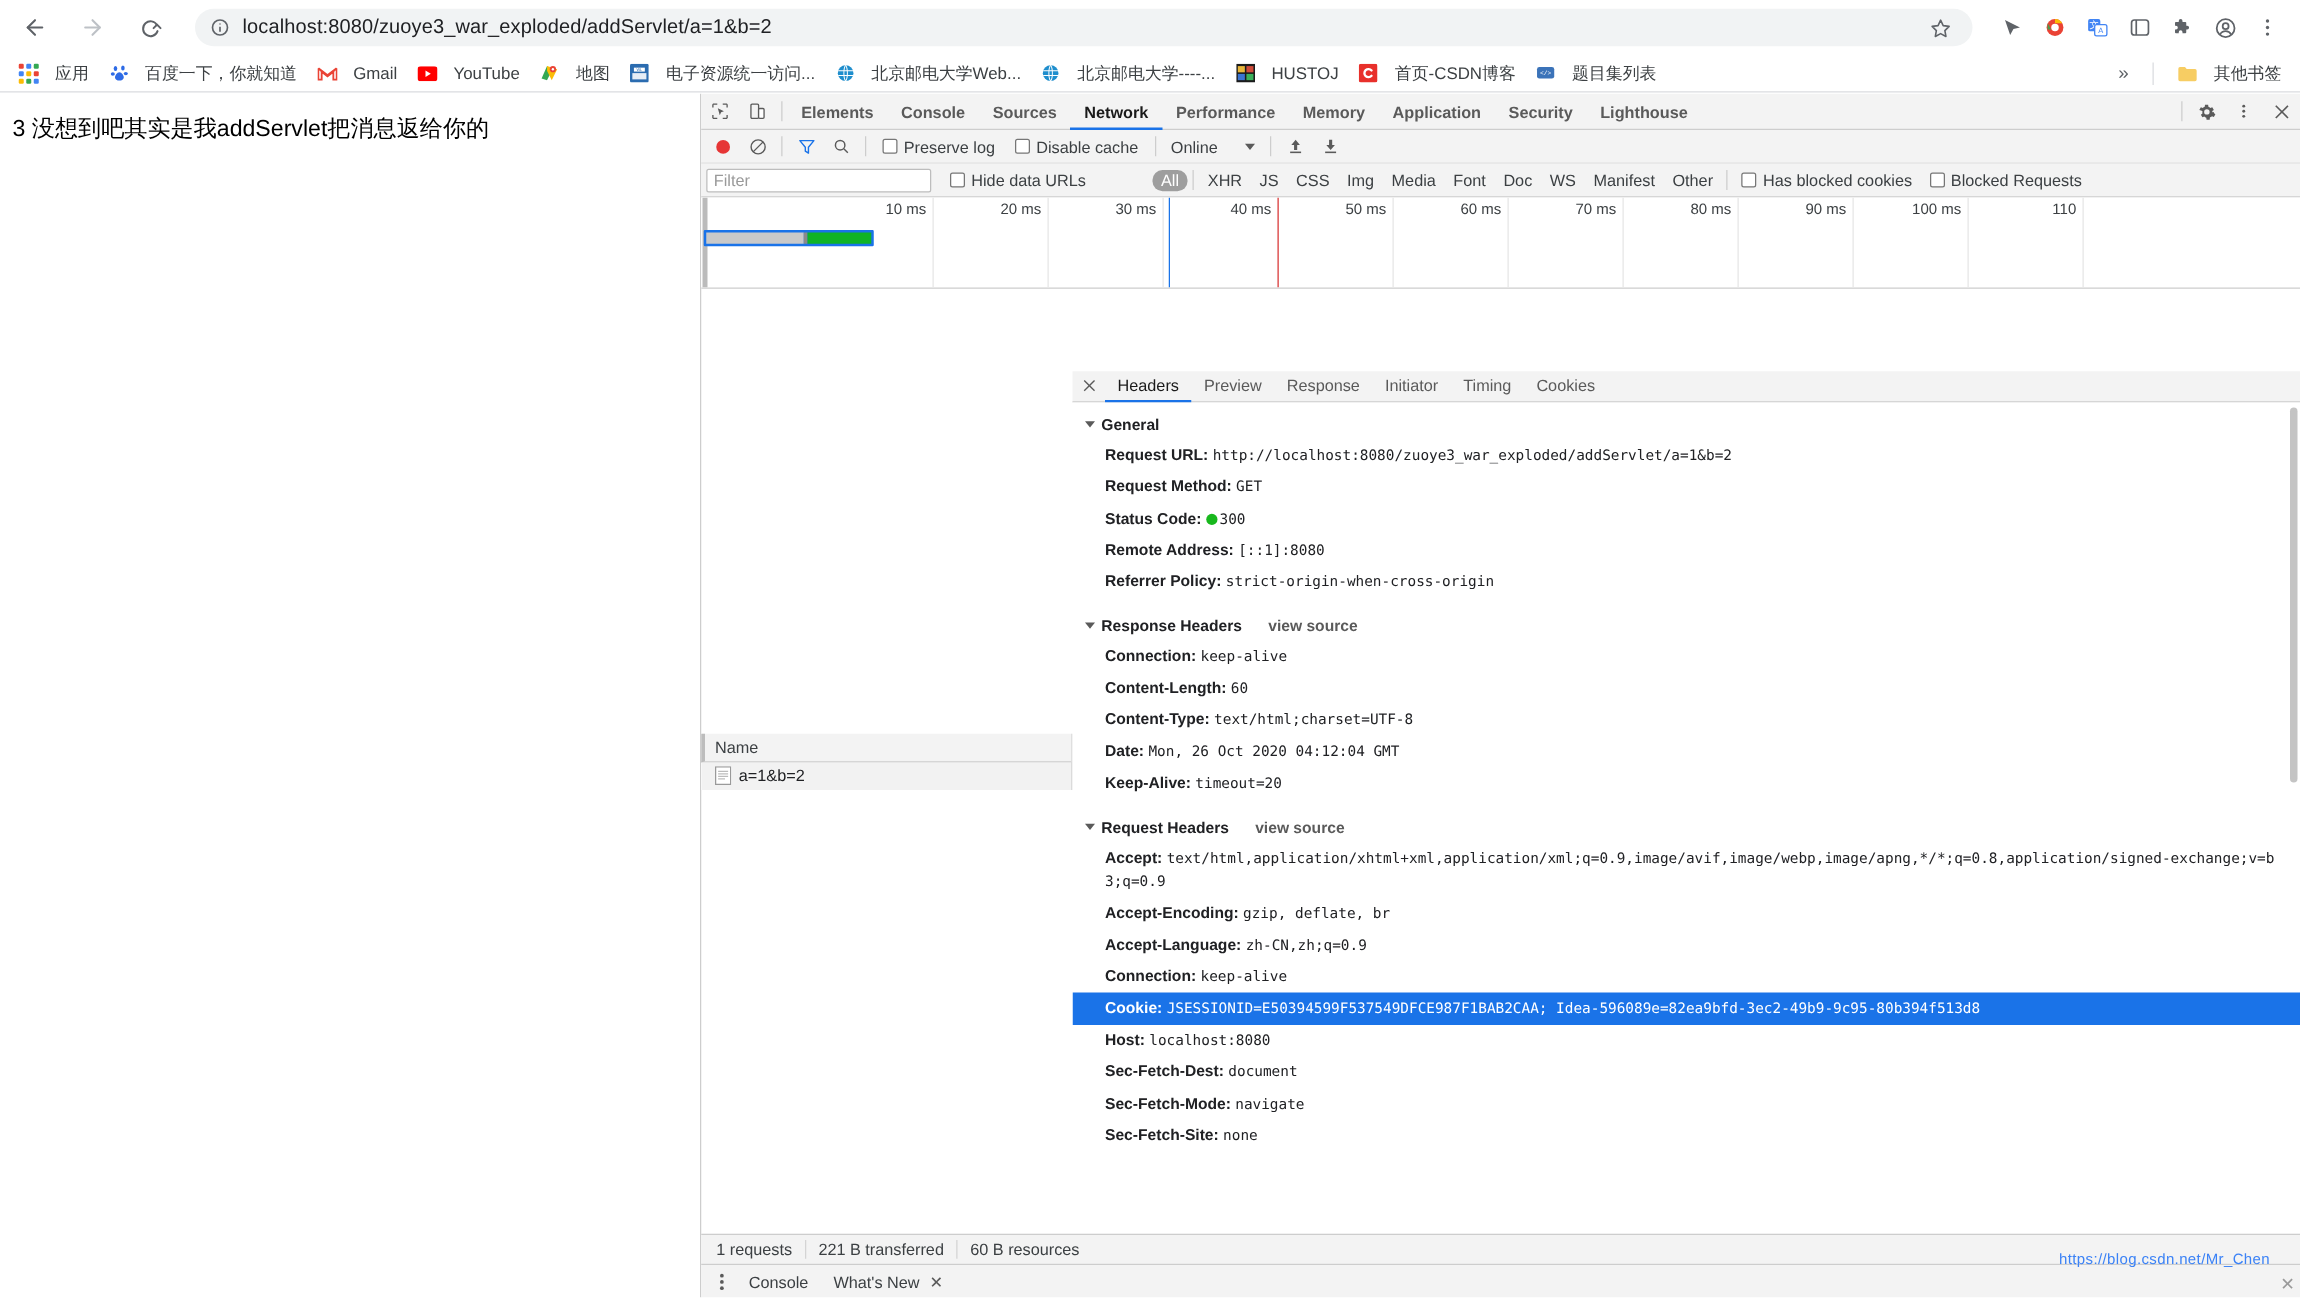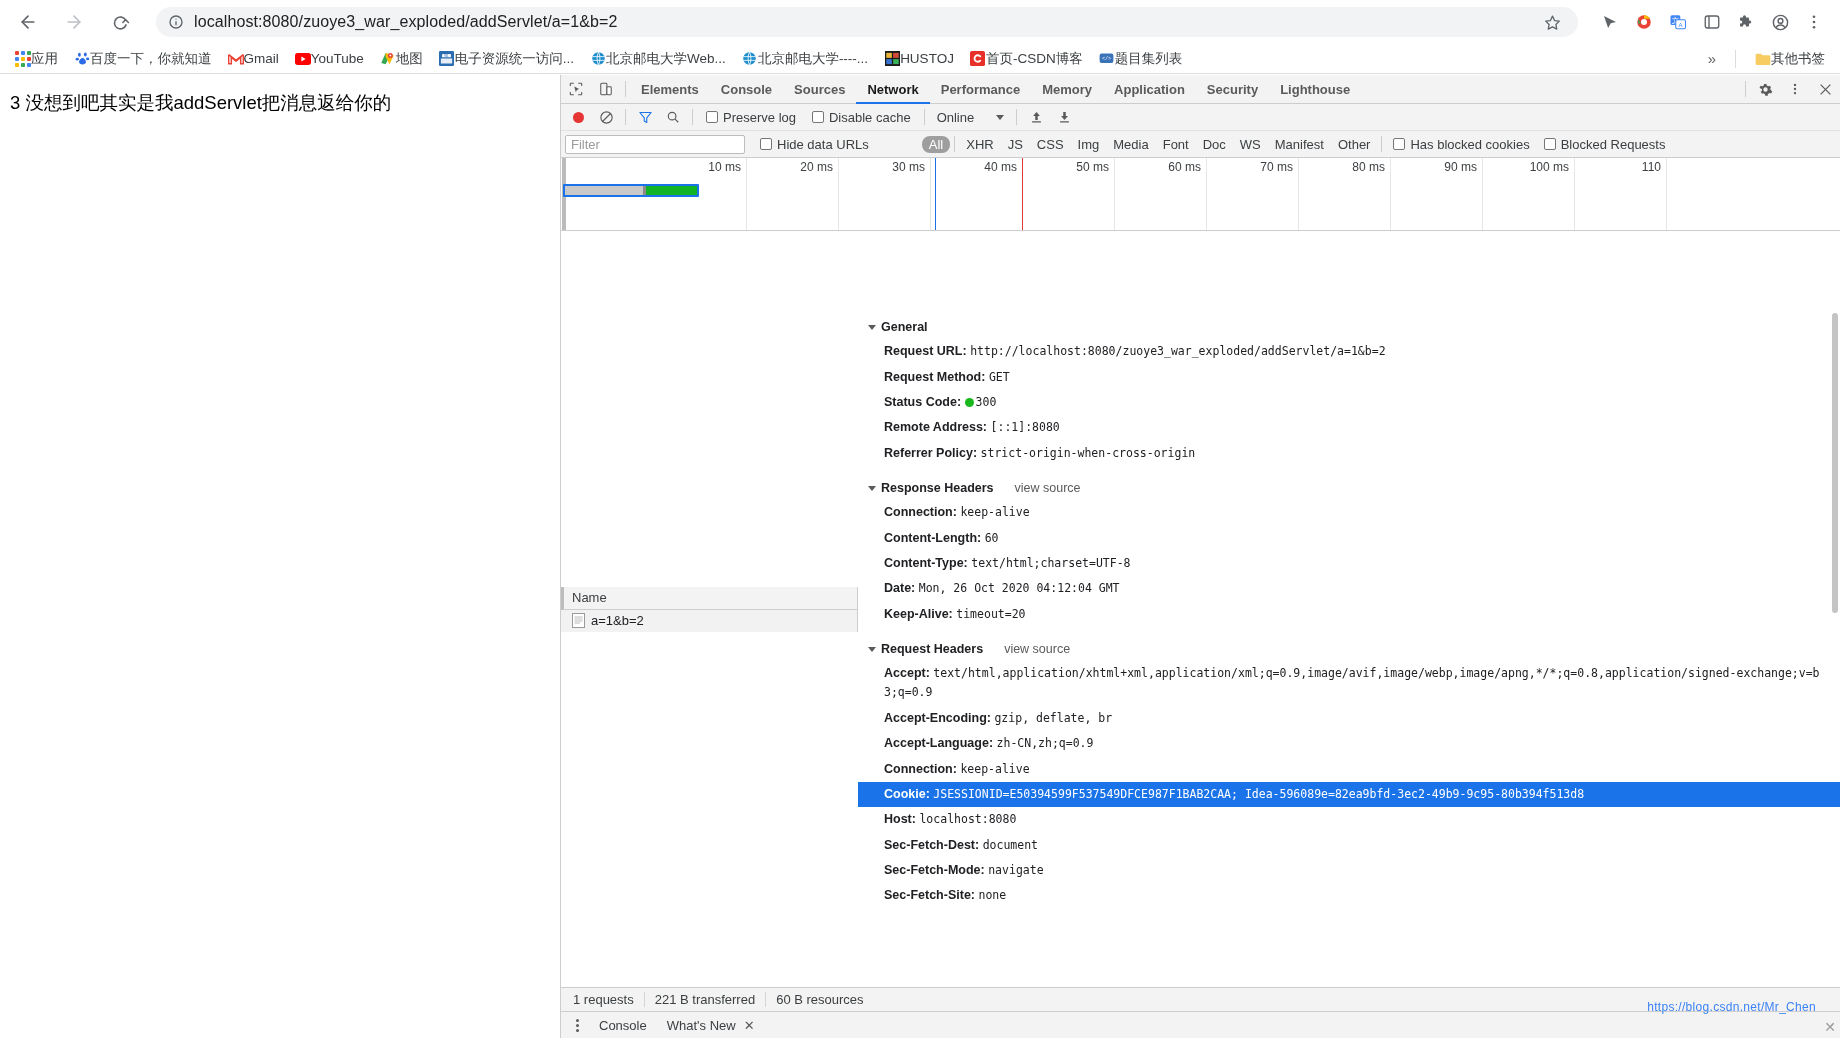--- a/index.html
+++ b/index.html
@@ -39,21 +39,21 @@
     justify-content: center; color: #5f6368; border-radius: 50%;
   }
 
   
   .bookmark-bar {
     height: 30px; display: flex; align-items: center;
     padding: 0 8px; gap: 2px; border-bottom: 1px solid #dadce0;
     background: #fff; position: relative;
   }
   .bm {
-    display: flex; align-items: center; gap: 0;
+    display: flex; align-items: center; gap: 13px;
     padding: 3px 7px; border-radius: 4px;
     font-size: 13.5px; color: #3c4043; white-space: nowrap;
   }
   .bm-ico { width: 16px; height: 16px; flex: 0 0 16px; display:flex; align-items:center; justify-content:center; }
   .bm-overflow { margin-left: auto; display:flex; align-items:center; gap:6px;}
   .bm-sep { width: 1px; height: 18px; background: #dadce0; margin: 0 6px; }
 
   
   .apps-grid { display: grid; grid-template-columns: repeat(3,4px); grid-template-rows: repeat(3,4px); gap: 2px; }
   .apps-grid i { display:block; width:4px; height:4px; border-radius:1px; }
@@ -191,21 +191,21 @@
   }
   .dp-body {
     flex: 1 1 auto; overflow: hidden; padding: 6px 0 0 0; position: relative;
     background: #fff;
   }
   .hdr-section-title {
     font-size: 12.5px; font-weight: bold; color: #202124;
     padding: 5px 0 5px 10px; display: flex; align-items: center; gap: 5px;
   }
   .tri { width:0;height:0;border-left:4px solid transparent;border-right:4px solid transparent;border-top:5px solid #5a5a5a;}
-  .view-source { font-weight: normal; color: #5a5a5a; margin-left: 16px; font-size:12.5px; }
+  .view-source { font-weight: bold; color: #5a5a5a; margin-left: 16px; font-size:12.5px; }
   .hdr-row {
     padding: 3px 8px 3px 26px; font-size: 12.5px; line-height: 1.55;
     color: #202124; word-break: break-all;
   }
   .hdr-row .k { font-weight: bold; }
   .hdr-row .v { font-family: "DejaVu Sans Mono", monospace; font-size: 11.5px; }
   .hdr-row.sel { background: #1a73e8; color: #fff; }
   .hdr-row.sel .k, .hdr-row.sel .v { color: #fff; }
   .status-dot {
     display: inline-block; width: 9px; height: 9px; border-radius: 50%;
@@ -670,20 +670,34 @@
                 <line x1="2.5" y1="8" x2="10.5" y2="8" stroke="#bbb"></line>
                 <line x1="2.5" y1="10" x2="8" y2="10" stroke="#bbb"></line>
               </svg>
           </span>
           <span>a=1&amp;b=2</span>
         </div>
       </div>
     </div>
 
     <div class="detail-pane">
+      <div class="dp-tabbar">
+        <div class="dp-close">
+          <svg width="11" height="11" viewBox="0 0 16 16" fill="none" stroke="currentColor" stroke-width="1.6">
+              <line x1="2" y1="2" x2="14" y2="14"></line>
+              <line x1="14" y1="2" x2="2" y2="14"></line>
+            </svg>
+        </div>
+        <div class="dp-tab active">Headers</div>
+        <div class="dp-tab">Preview</div>
+        <div class="dp-tab">Response</div>
+        <div class="dp-tab">Initiator</div>
+        <div class="dp-tab">Timing</div>
+        <div class="dp-tab">Cookies</div>
+      </div>
 
       <div class="dp-body">
 
         <div class="hdr-section-title">
           <span class="tri"></span>
           <span>General</span>
         </div>
         <div class="hdr-row">
           <span class="k">Request URL:</span>
           <span class="v">http://localhost:8080/zuoye3_war_exploded/addServlet/a=1&amp;b=2</span>

